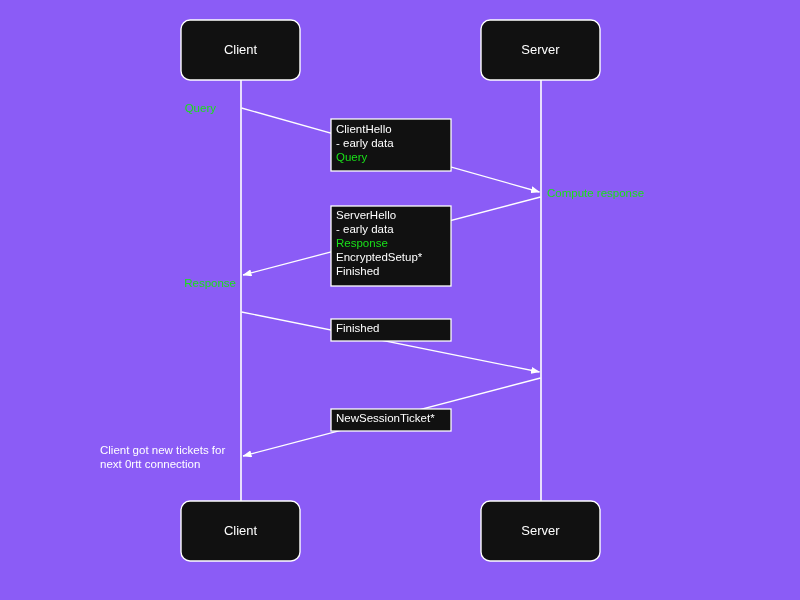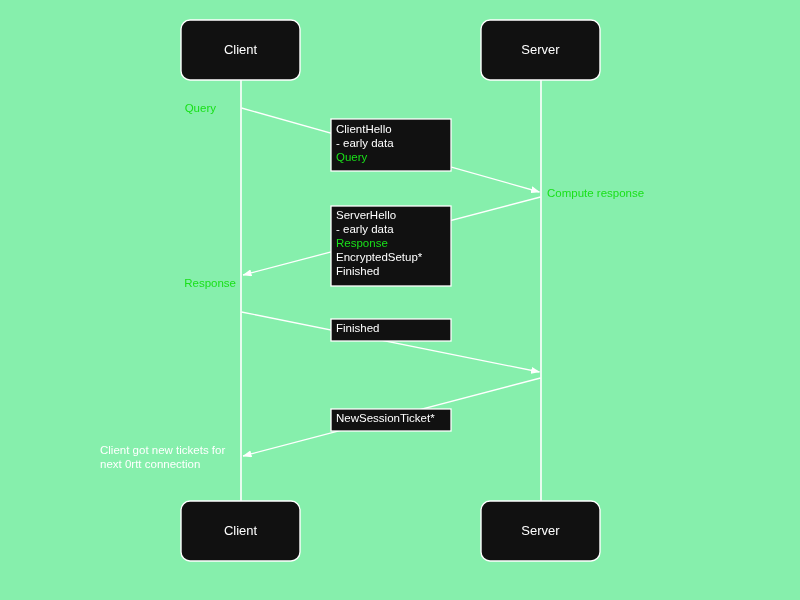--- a/index.html
+++ b/index.html
@@ -10,21 +10,21 @@
   body {
     width: 800px;
     height: 600px;
     overflow: hidden;
     font-family: "Liberation Sans", sans-serif;
   }
   #diagram-root {
     position: relative;
     width: 800px;
     height: 600px;
-    background: #86efac;
+    background: #8b5cf6;
   }
   svg.layer {
     position: absolute;
     top: 0;
     left: 0;
     width: 800px;
     height: 600px;
   }
   .participant-label {
     fill: #ffffff;

